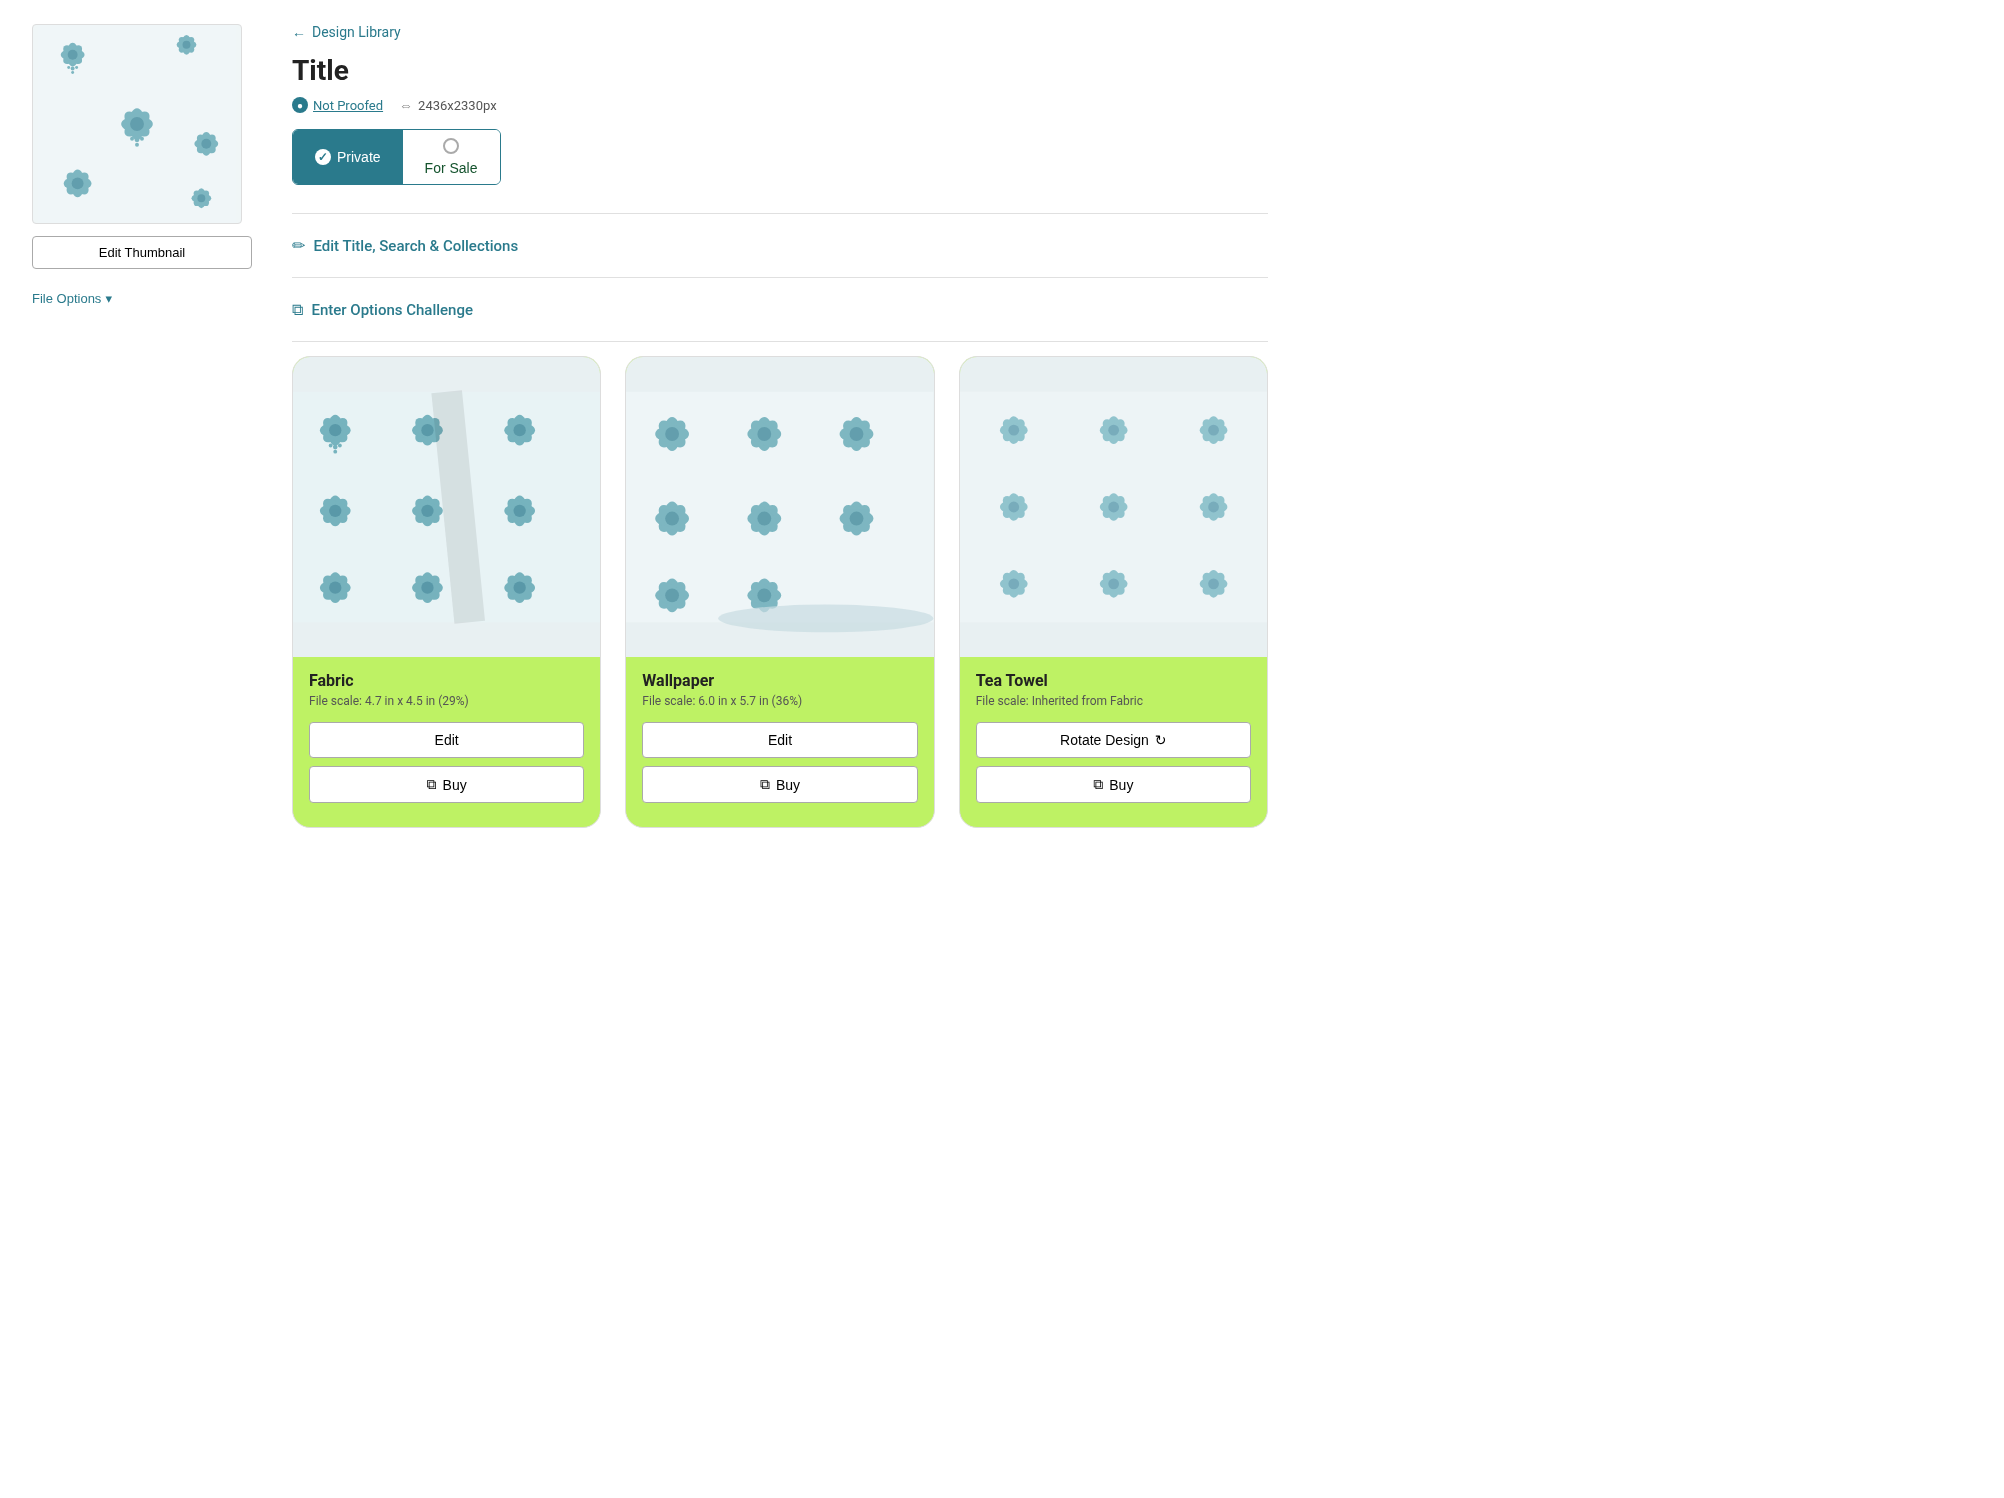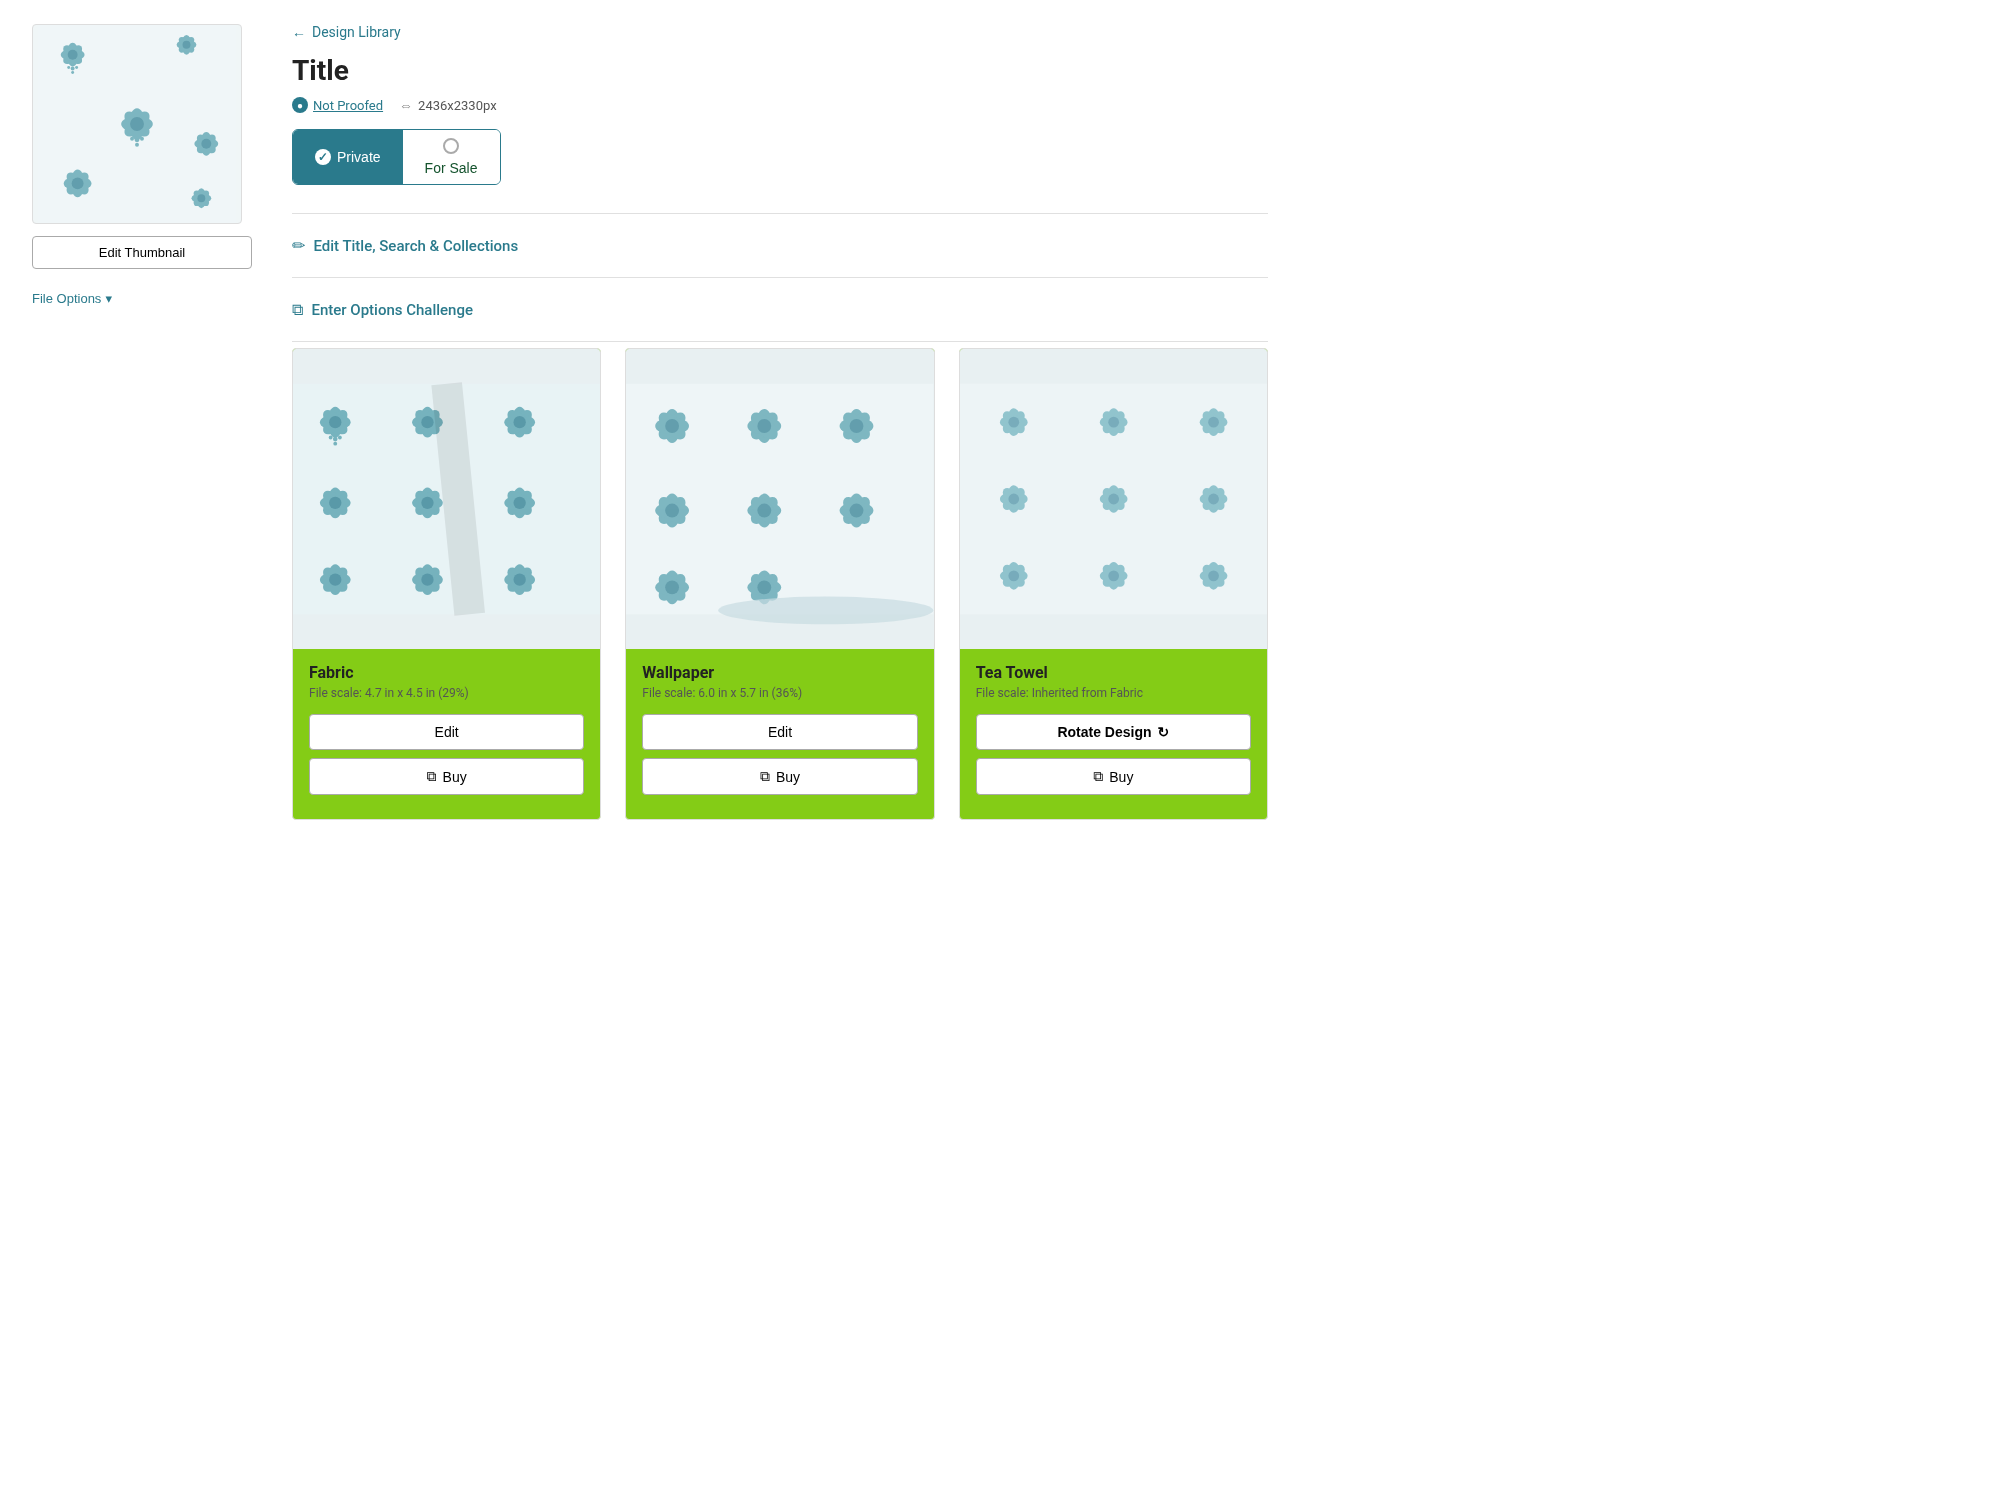--- a/index.html
+++ b/index.html
@@ -182,23 +182,24 @@
       font-weight: 700;
       margin: 24px 0 20px 0;
     }
     .products-grid {
       display: grid;
       grid-template-columns: repeat(3, 1fr);
       gap: 24px;
     }
     .product-card {
       border: 1px solid #ddd;
-      border-radius: 4px;
+      border-radius: 18px;
       overflow: hidden;
-      background: #84cc16;
+      background: #bef264;
+      margin-top: 8px;
     }
     .product-image {
       width: 100%;
       height: 300px;
       object-fit: cover;
       display: block;
       background: #e8f0f2;
     }
     .product-info {
       padding: 14px 16px 16px;
@@ -229,21 +230,20 @@
       display: flex;
       align-items: center;
       justify-content: center;
       gap: 6px;
     }
     .rotate-btn {
       display: flex;
       align-items: center;
       justify-content: center;
       gap: 6px;
-      font-weight: bold;
     }
 
     
     .pattern-svg {
       width: 100%;
       height: 100%;
     }
   </style>
 </head>
 <body>

